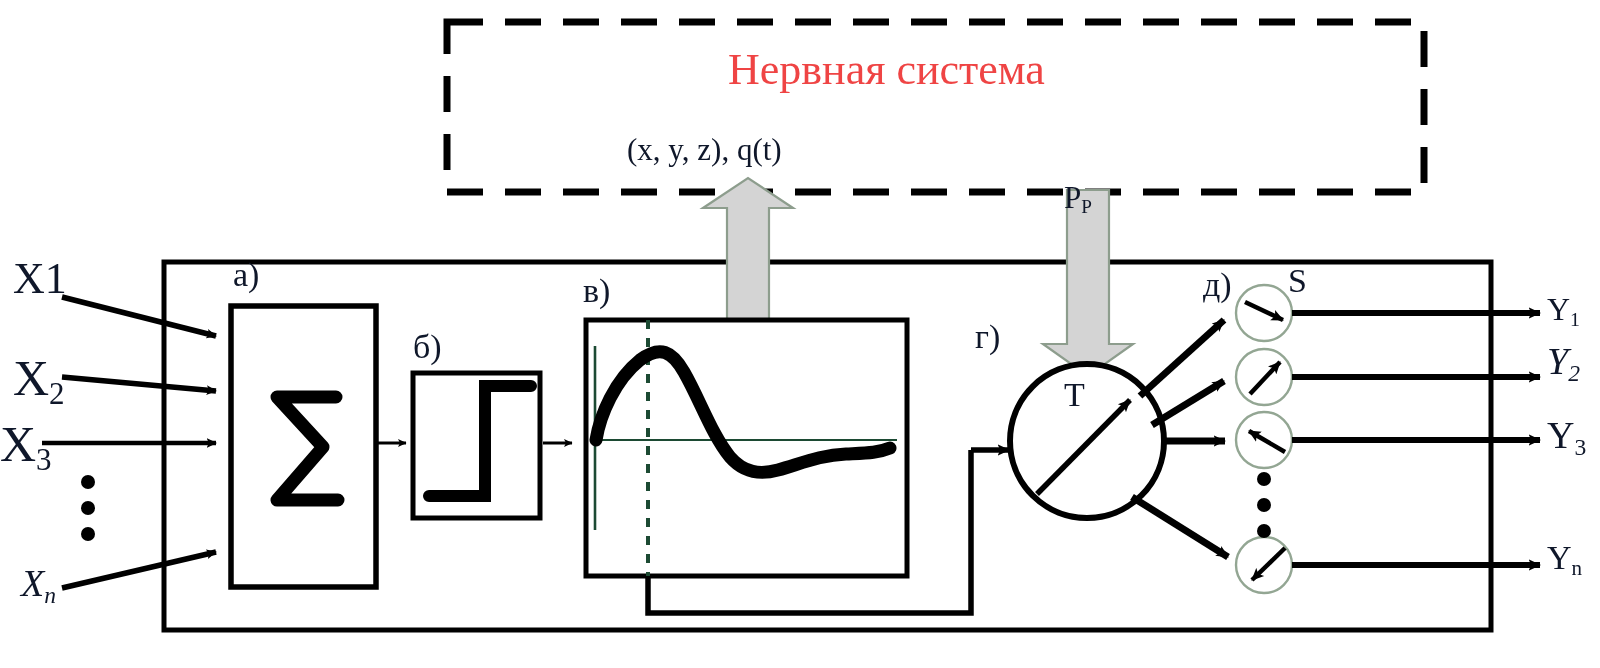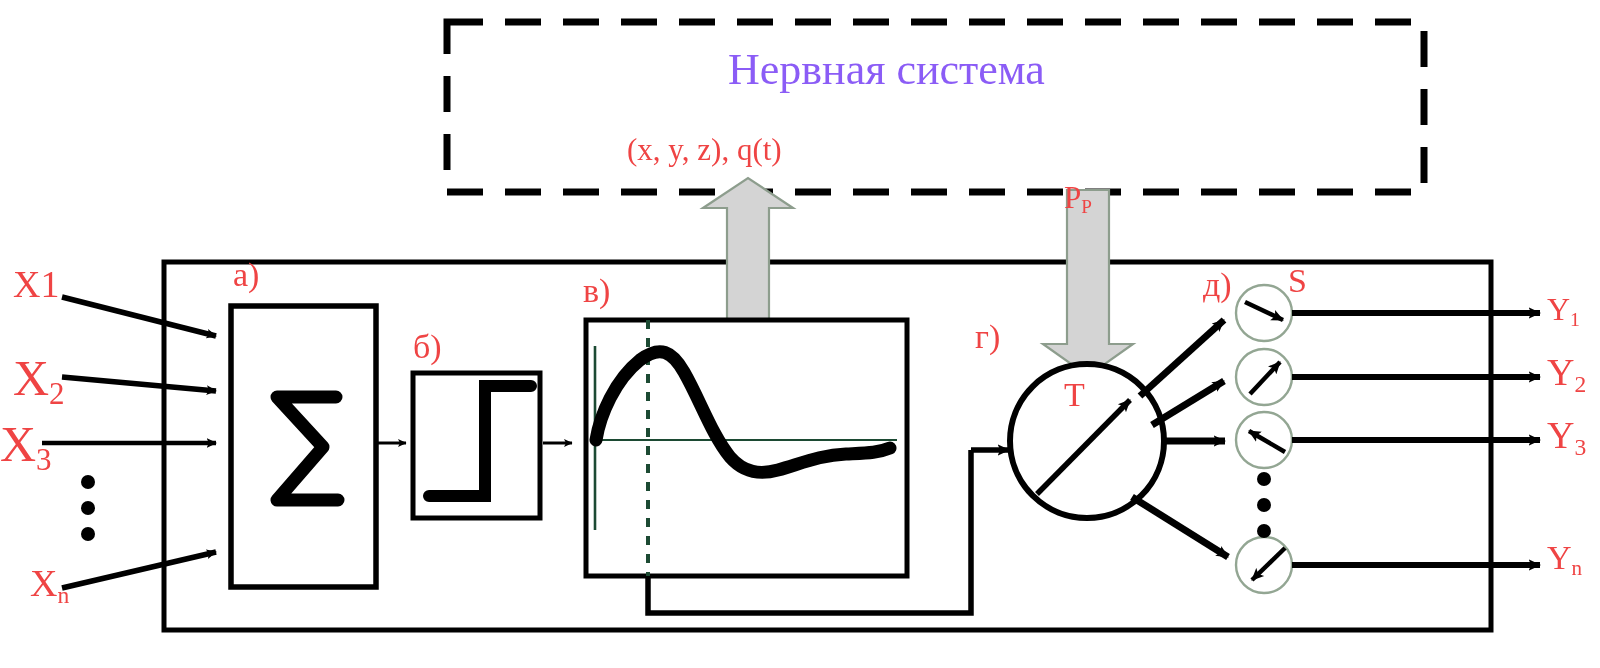--- a/index.html
+++ b/index.html
@@ -1,23 +1,23 @@
 <!DOCTYPE html>
 <html><head>
 <meta charset="utf-8">
 <style>
   html,body{margin:0;padding:0;background:#fff;}
   body{width:1600px;height:668px;overflow:hidden;
        font-family:"Liberation Serif", serif;}
   #stage{position:relative;width:1600px;height:668px;background:#ffffff;}
   svg{position:absolute;top:0;left:0;width:1600px;height:668px;}
-  .lbl{position:absolute;font-family:"Liberation Serif", serif;color:#ef4444;
+  .lbl{position:absolute;font-family:"Liberation Serif", serif;color:#0f172a;
        white-space:nowrap;line-height:1;}
   .sub{font-size:0.62em;vertical-align:-0.28em;}
-  #title{font-size:44px;color:#8b5cf6;font-family:Liberation Serif, serif;}
+  #title{font-size:44px;color:#ef4444;font-family:Liberation Serif, serif;}
 </style>
 </head>
 <body>
 
 <div id="stage">
 
   <svg viewBox="0 0 1600 668">
     <defs>
       <marker id="ah" markerWidth="11" markerHeight="11" refX="9.5" refY="5.5" orient="auto" markerUnits="userSpaceOnUse">
         <path d="M0,0.6 L10.5,5.5 L0,10.4 L2.4,5.5 Z" fill="#000"></path>
@@ -111,37 +111,37 @@
 
   <div class="lbl" style="left:233px; top:258px; font-size:34px;">а)</div>
   <div class="lbl" style="left:413px; top:330px; font-size:34px;">б)</div>
   <div class="lbl" style="left:583px; top:274px; font-size:34px;">в)</div>
   <div class="lbl" style="left:975px; top:320px; font-size:34px;">г)</div>
   <div class="lbl" style="left:1203px; top:268px; font-size:34px;">д)</div>
 
   <div class="lbl" style="left:1064px; top:378px; font-size:34px;">T</div>
   <div class="lbl" style="left:1288px; top:264px; font-size:34px;">S</div>
 
-  <div class="lbl" style="left:13px; top:265px; font-size:38px;">
+  <div class="lbl" style="left:13px; top:257px; font-size:44px;">
     <span>X</span><span>1</span>
   </div>
   <div class="lbl" style="left:13px; top:353px; font-size:50px;">
     <span>X</span><span class="sub">2</span>
   </div>
   <div class="lbl" style="left:0; top:419px; font-size:50px;">
     <span>X</span><span class="sub">3</span>
   </div>
-  <div class="lbl" style="left:30px; top:564px; font-size:38px;">
+  <div class="lbl" style="left:21px; top:564px; font-size:38px;font-style:italic;">
     <span>X</span><span class="sub">n</span>
   </div>
 
   <div class="lbl" style="left:1547px; top:293px; font-size:32px;">
     <span>Y</span><span class="sub">1</span>
   </div>
-  <div class="lbl" style="left:1547px; top:353px; font-size:38px;">
+  <div class="lbl" style="left:1547px; top:342px; font-size:38px;font-style:italic;">
     <span>Y</span><span class="sub">2</span>
   </div>
   <div class="lbl" style="left:1547px; top:416px; font-size:38px;text-align:center;">
     <span>Y</span><span class="sub">3</span>
   </div>
   <div class="lbl" style="left:1547px; top:541px; font-size:34px;">
     <span>Y</span><span class="sub">n</span>
   </div>
 
 </div>

